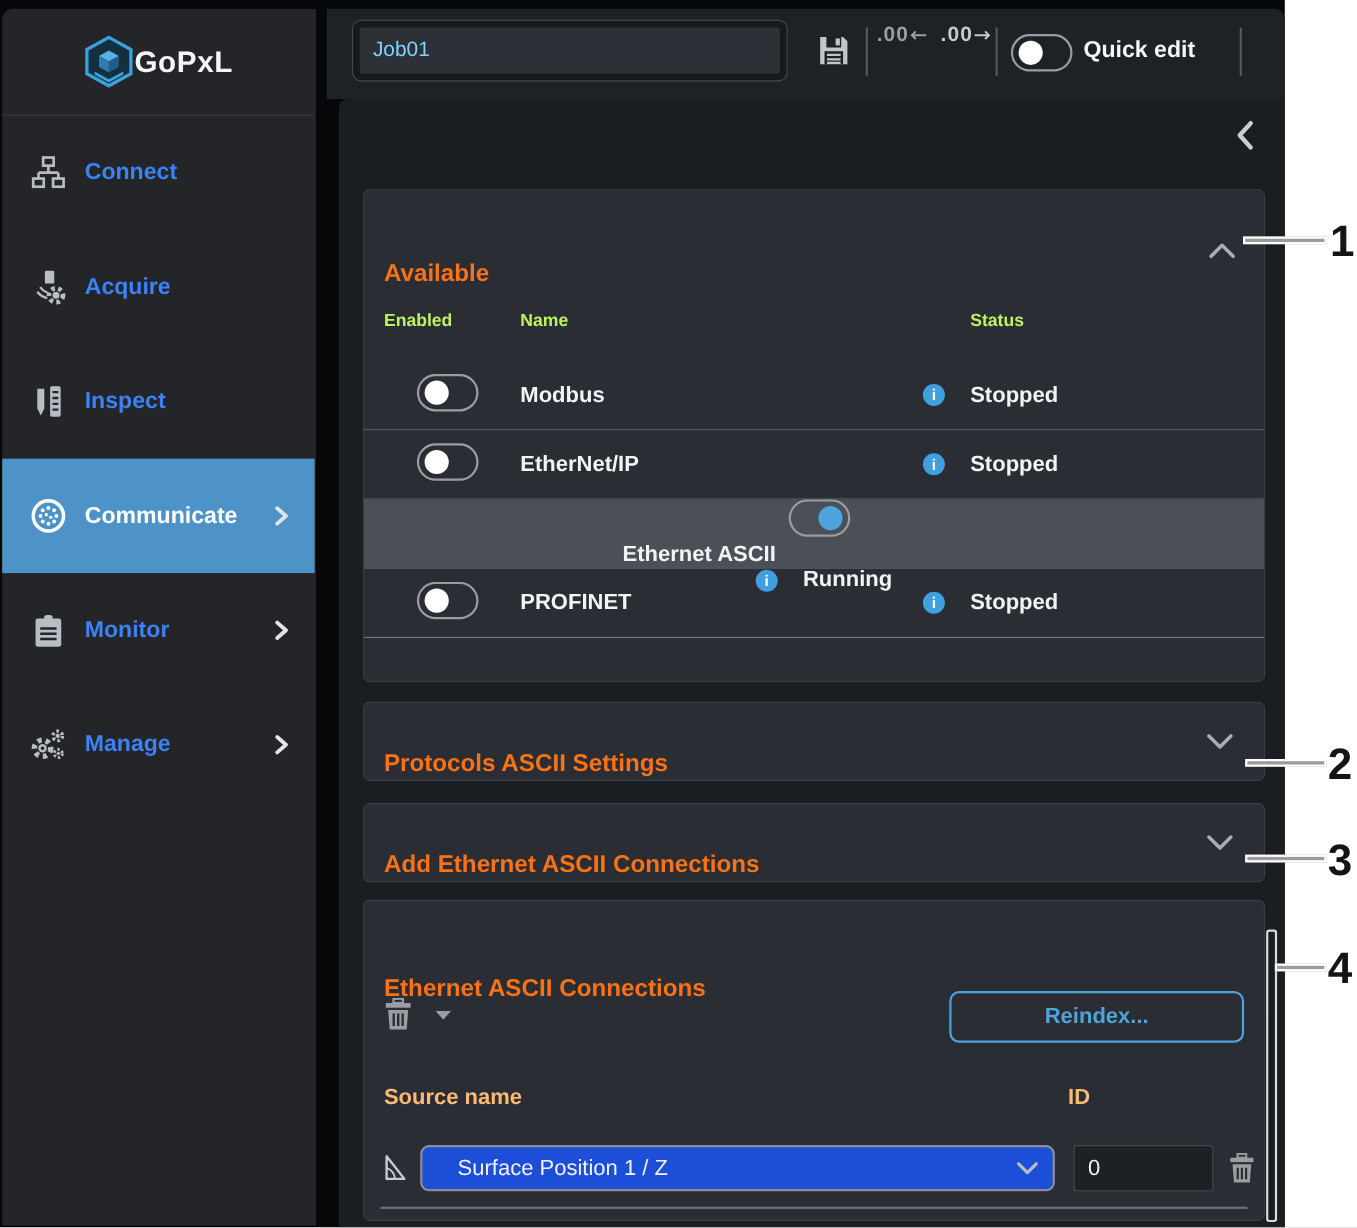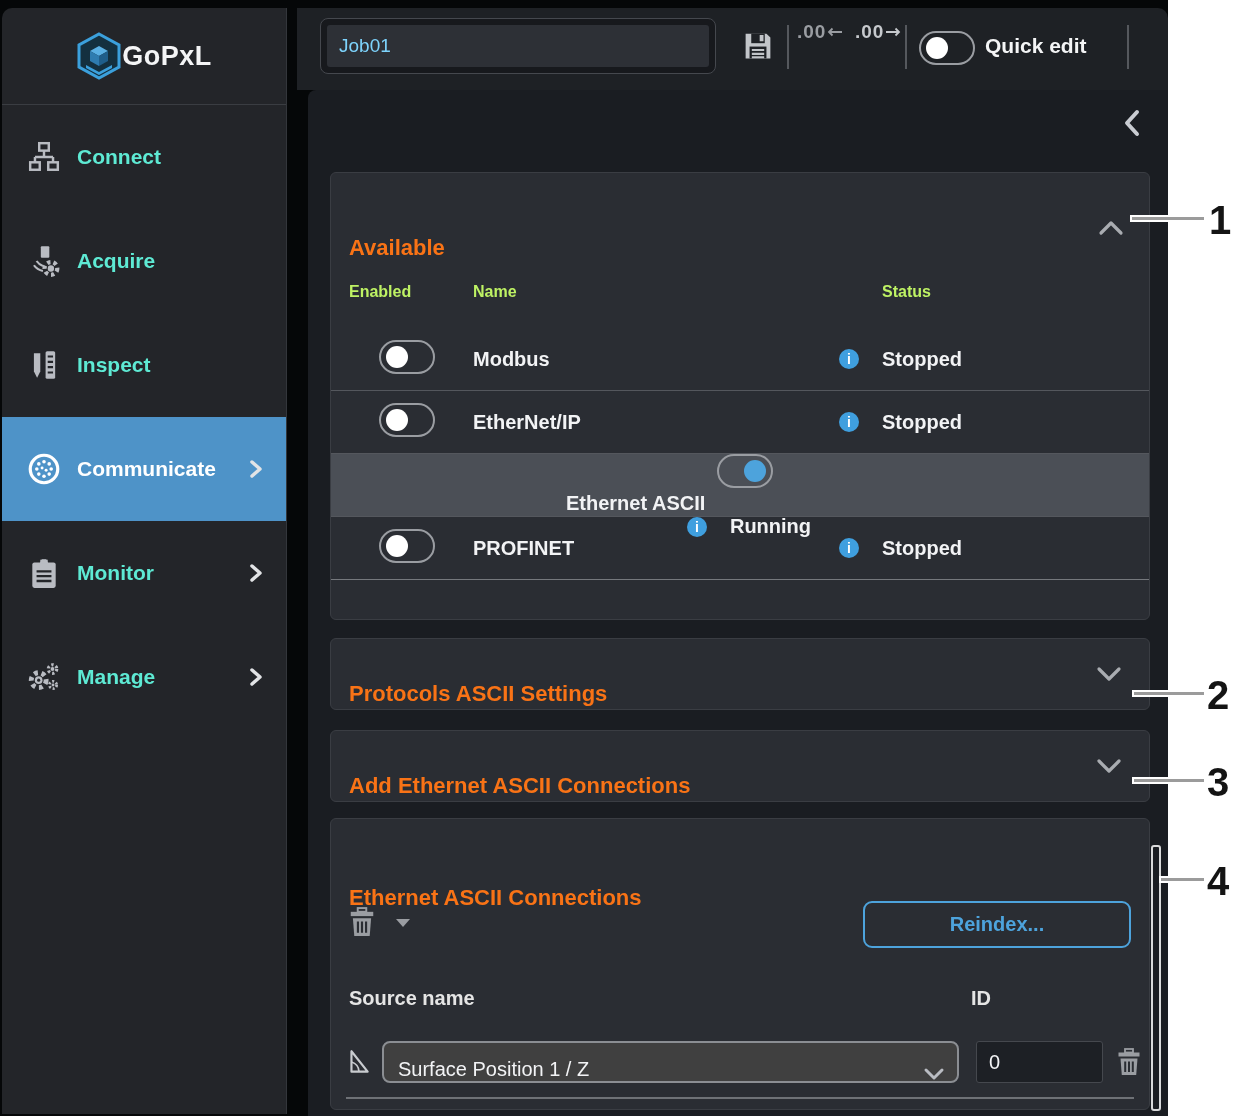--- a/index.html
+++ b/index.html
@@ -6,21 +6,21 @@
   .stage{position:relative;width:1234px;height:1116px;background:#ffffff;overflow:hidden;
          font-family:"Liberation Sans",sans-serif;-webkit-font-smoothing:antialiased;}
   .app-bg{position:absolute;left:0;top:0;width:1168px;height:1116px;background:#050708;}
 
   
   .sidebar{position:absolute;left:2px;top:8px;width:285px;height:1106px;background:#232529;
            border-radius:10px 0 0 0;border-right:1px solid #33363b;box-sizing:border-box;}
   .logo-row{height:96px;border-bottom:1px solid #3a3d42;display:flex;align-items:center;justify-content:center;}
   .logo-text{color:#f4f5f6;font-size:27px;font-weight:700;letter-spacing:.5px;}
   .nav{position:absolute;top:97px;left:0;right:0;}
-  .nav-item{height:104px;display:flex;align-items:center;padding:0 22px;color:#5eead4;cursor:pointer;}
+  .nav-item{height:104px;display:flex;align-items:center;padding:0 22px;color:#3b82f6;cursor:pointer;}
   .nav-item .nicon{width:40px;display:flex;justify-content:center;color:#b9bcc2;flex:0 0 40px;}
   .nav-item .nlabel{margin-left:13px;font-size:21px;font-weight:700;}
   .nav-item .narrow{margin-left:auto;color:#e2e4e6;display:flex;}
   .nav-item.selected{background:#4e93c8;color:#ffffff;}
   .nav-item.selected .nicon{color:#ffffff;}
 
   
   .topbar{position:absolute;left:297px;top:8px;width:871px;height:82px;background:#1e2125;border-radius:0 10px 0 0;}
   .job-wrap{position:absolute;left:23px;top:10px;width:396px;height:56px;border:1px solid #45484e;border-radius:8px;
             box-sizing:border-box;padding:6px;background:#17191d;}
@@ -68,26 +68,26 @@
   .card-s1{top:548px;}
   .card-s2{top:640px;}
 
   .card-conn{top:728px;height:292px;}
   .conn-title{position:absolute;left:18px;top:26px;}
   .conn-toolbar{position:absolute;left:18px;top:88px;display:flex;align-items:center;gap:20px;}
   .icon-btn{background:none;border:none;padding:0;color:#9a9da2;cursor:pointer;display:flex;}
   .reindex-btn{position:absolute;left:532px;top:82px;width:268px;height:47px;background:transparent;
                border:2px solid #4da3dc;border-radius:9px;color:#4da3dc;font-size:20px;font-weight:700;
                font-family:"Liberation Sans",sans-serif;cursor:pointer;box-sizing:border-box;}
-  .conn-headers{position:absolute;top:168px;left:18px;right:18px;color:#e5e5e5;font-size:20px;font-weight:700;}
+  .conn-headers{position:absolute;top:168px;left:18px;right:18px;color:#fdba74;font-size:20px;font-weight:700;}
   .ch-id{position:absolute;left:622px;top:0;}
   .conn-row{position:absolute;top:222px;left:16px;display:flex;align-items:center;}
   .type-icon{color:#c9ccd0;margin-right:11px;display:flex;}
-  .src-select{width:577px;height:42px;background:#404040;border:2px solid #8b8e93;border-radius:8px;box-sizing:border-box;
-              display:flex;align-items:flex-end;justify-content:space-between;padding:0 12px 0 14px;cursor:pointer;}
+  .src-select{width:577px;height:42px;background:#1d4ed8;border:2px solid #8b8e93;border-radius:8px;box-sizing:border-box;
+              display:flex;align-items:center;justify-content:space-between;padding:0 12px 0 32px;cursor:pointer;}
   .src-select .sel-text{color:#f2f3f5;font-size:20px;}
   .id-input{margin-left:17px;width:127px;height:42px;background:#1d2025;border:1px solid #45484e;border-radius:3px;
             box-sizing:border-box;color:#f2f3f5;font-size:20px;padding:0 12px;font-family:"Liberation Sans",sans-serif;outline:none;}
   .row-trash{margin-left:14px;}
   .conn-divider{position:absolute;left:15px;right:15px;top:278px;height:2px;background:#6e7176;}
 
   
   .scrollbar{position:absolute;left:1151px;top:845px;width:10px;height:266px;border:2px solid #d9dadb;
              border-radius:3px;background:#1a1d22;box-sizing:border-box;cursor:grab;}
 

